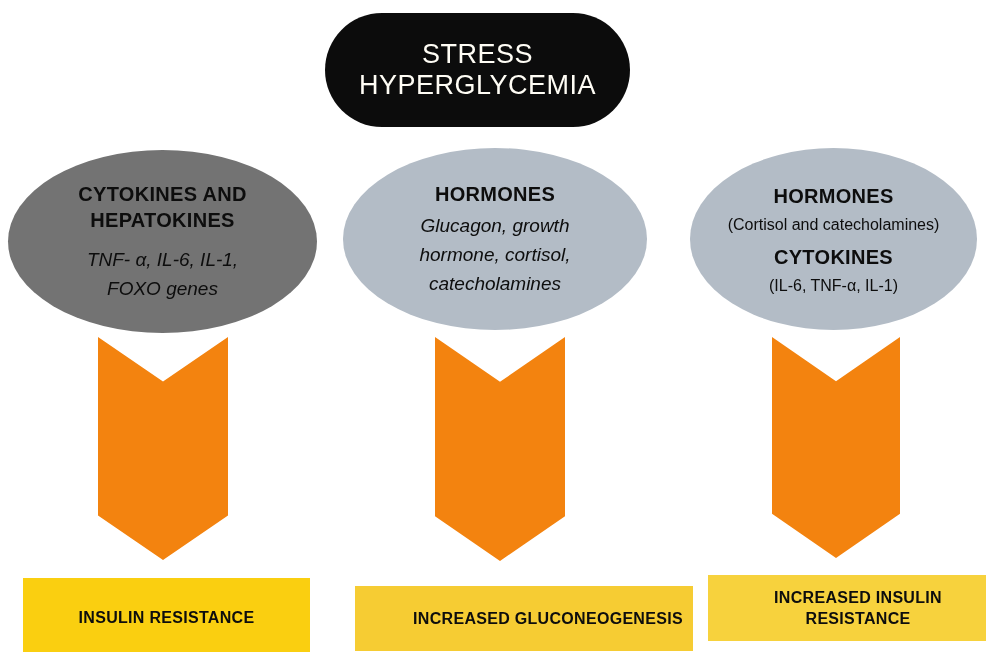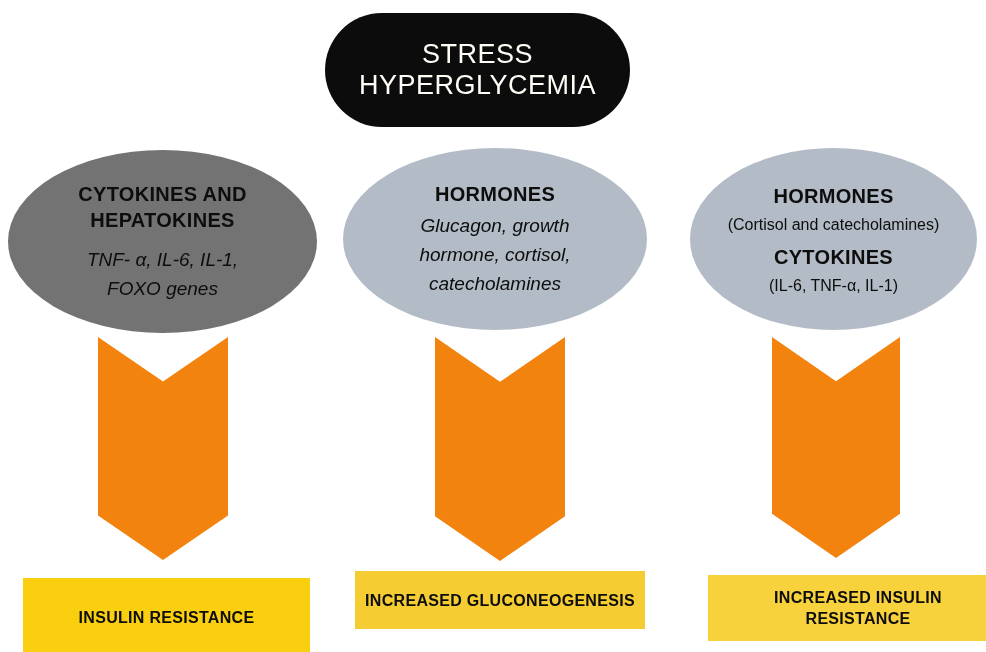--- a/index.html
+++ b/index.html
@@ -86,21 +86,21 @@
     color: #0d0d0d;
   }
   .outcome span {
     font-size: 16px;
     font-weight: 700;
     line-height: 21px;
     letter-spacing: 0.3px;
     white-space: pre-line;
   }
   .outcome-1 { left: 23px;  top: 578px; width: 287px; height: 79px; }
-  .outcome-2 { left: 355px; top: 571px; width: 290px; height: 58px; }
+  .outcome-2 { left: 355px; top: 586px; width: 290px; height: 65px; padding-left: 48px; }
   .outcome-3 { left: 708px; top: 575px; width: 300px; height: 66px; }
 </style>
 </head>
 <body style="background: rgb(255, 255, 255);">
 
 <div class="canvas">
 
   <div class="title-pill" style="background: rgb(12, 12, 12); color: rgb(255, 253, 245);">
     <span>STRESS HYPERGLYCEMIA</span>
   </div>

